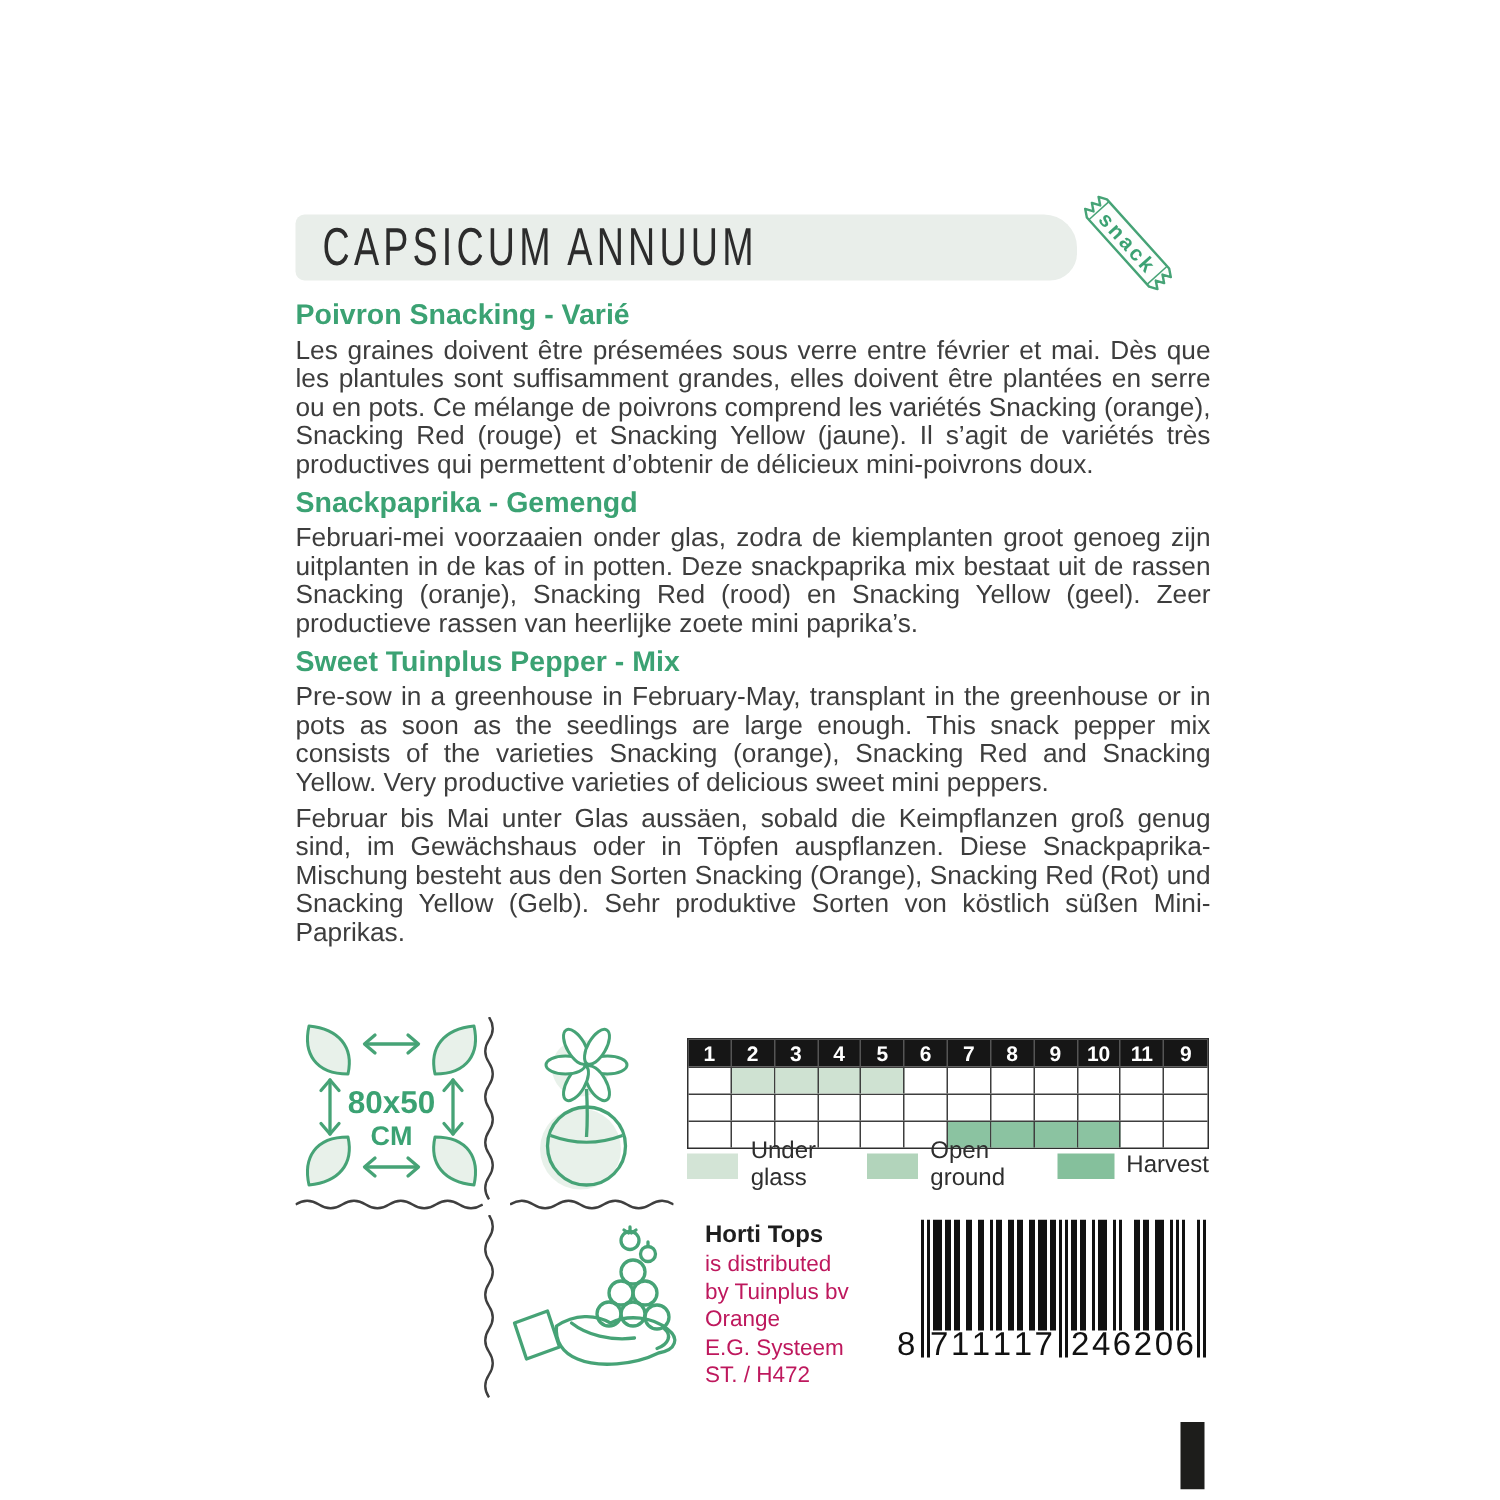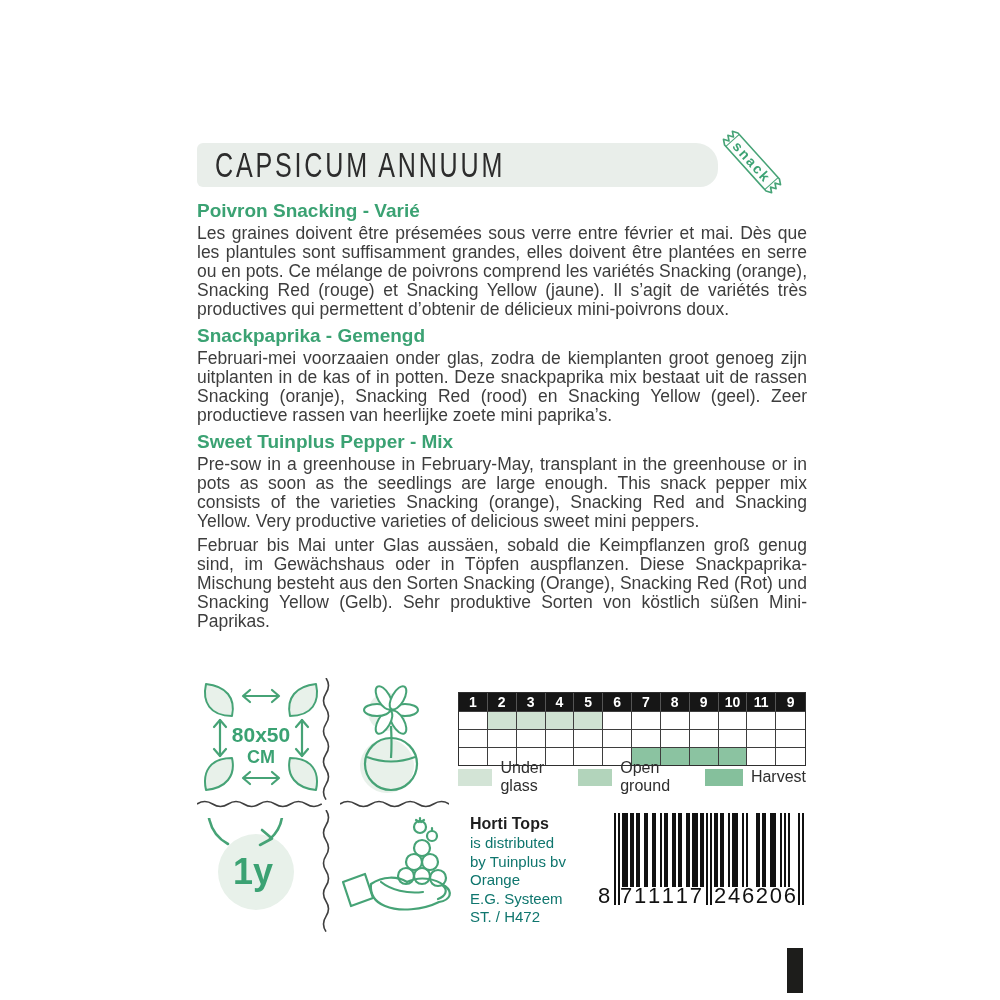--- a/index.html
+++ b/index.html
@@ -40,21 +40,21 @@
   .cc:last-child{border-right:none;}
   .cal-legend{position:absolute;left:458px;top:766px;width:348px;height:22px;
               display:flex;align-items:center;justify-content:space-between;}
   .li{display:flex;align-items:center;gap:8px;}
   .sw{display:inline-block;width:38px;height:17px;}
   .li span:last-child{font-size:16px;color:#2e2e2e;}
 
   
   .dist{position:absolute;left:470px;top:814px;width:150px;}
   .dist .dname{font-size:16px;font-weight:bold;color:#1e1e1e;line-height:20px;}
-  .dist .dline{font-size:15px;line-height:18.6px;color:#0f766e;}
+  .dist .dline{font-size:15px;line-height:18.6px;color:#be185d;}
 
   
   .barcode{position:absolute;left:598px;top:813px;width:212px;height:96px;}
   .bc-lead{position:absolute;left:0;bottom:0;font-size:22px;color:#111;}
   .bc-bars{position:absolute;left:16px;top:0;}
   .bc-num{position:absolute;bottom:0;height:21px;background:#fff;display:flex;
           justify-content:space-between;align-items:flex-end;font-size:22px;color:#111;}
   .bc-g1{left:22px;width:82px;}
   .bc-g2{left:116px;width:82px;}
 
@@ -245,28 +245,20 @@
       <div class="li">
         <span class="sw" style="background: rgb(178, 212, 187);"></span>
         <span>Open ground</span>
       </div>
       <div class="li">
         <span class="sw" style="background: rgb(133, 192, 156);"></span>
         <span>Harvest</span>
       </div>
     </div>
 
-  <div class="icon-abs" style="left:202px;top:818px;">
-    <svg width="104" height="100" viewBox="0 0 104 100">
-      <circle cx="54" cy="54" r="38" fill="#e8f1ea"></circle>
-      <path d="M26 26 A37 37 0 1 1 68 21" fill="none" stroke="#46a376" stroke-width="2.6" stroke-linecap="round"></path>
-      <path d="M60 12 L70 20.5 L58 27" fill="none" stroke="#46a376" stroke-width="2.6" stroke-linecap="round" stroke-linejoin="round"></path>
-      <text x="51" y="66" text-anchor="middle" font-size="36" font-weight="bold" fill="#3ba273">1y</text>
-    </svg>
-  </div>
 
   <div class="icon-abs" style="left:335px;top:812px;">
     <svg width="130" height="118" viewBox="0 0 130 118">
       <g fill="none" stroke="#46a376" stroke-width="2.2" stroke-linecap="round" stroke-linejoin="round">
         <circle cx="85" cy="15" r="6"></circle>
           <line x1="85" y1="6" x2="85" y2="9"></line>
           <line x1="81" y1="8" x2="84" y2="10"></line>
           <line x1="89" y1="8" x2="86" y2="10"></line>
         <circle cx="97" cy="24" r="5"></circle>
           <line x1="97" y1="16" x2="97" y2="19"></line>

